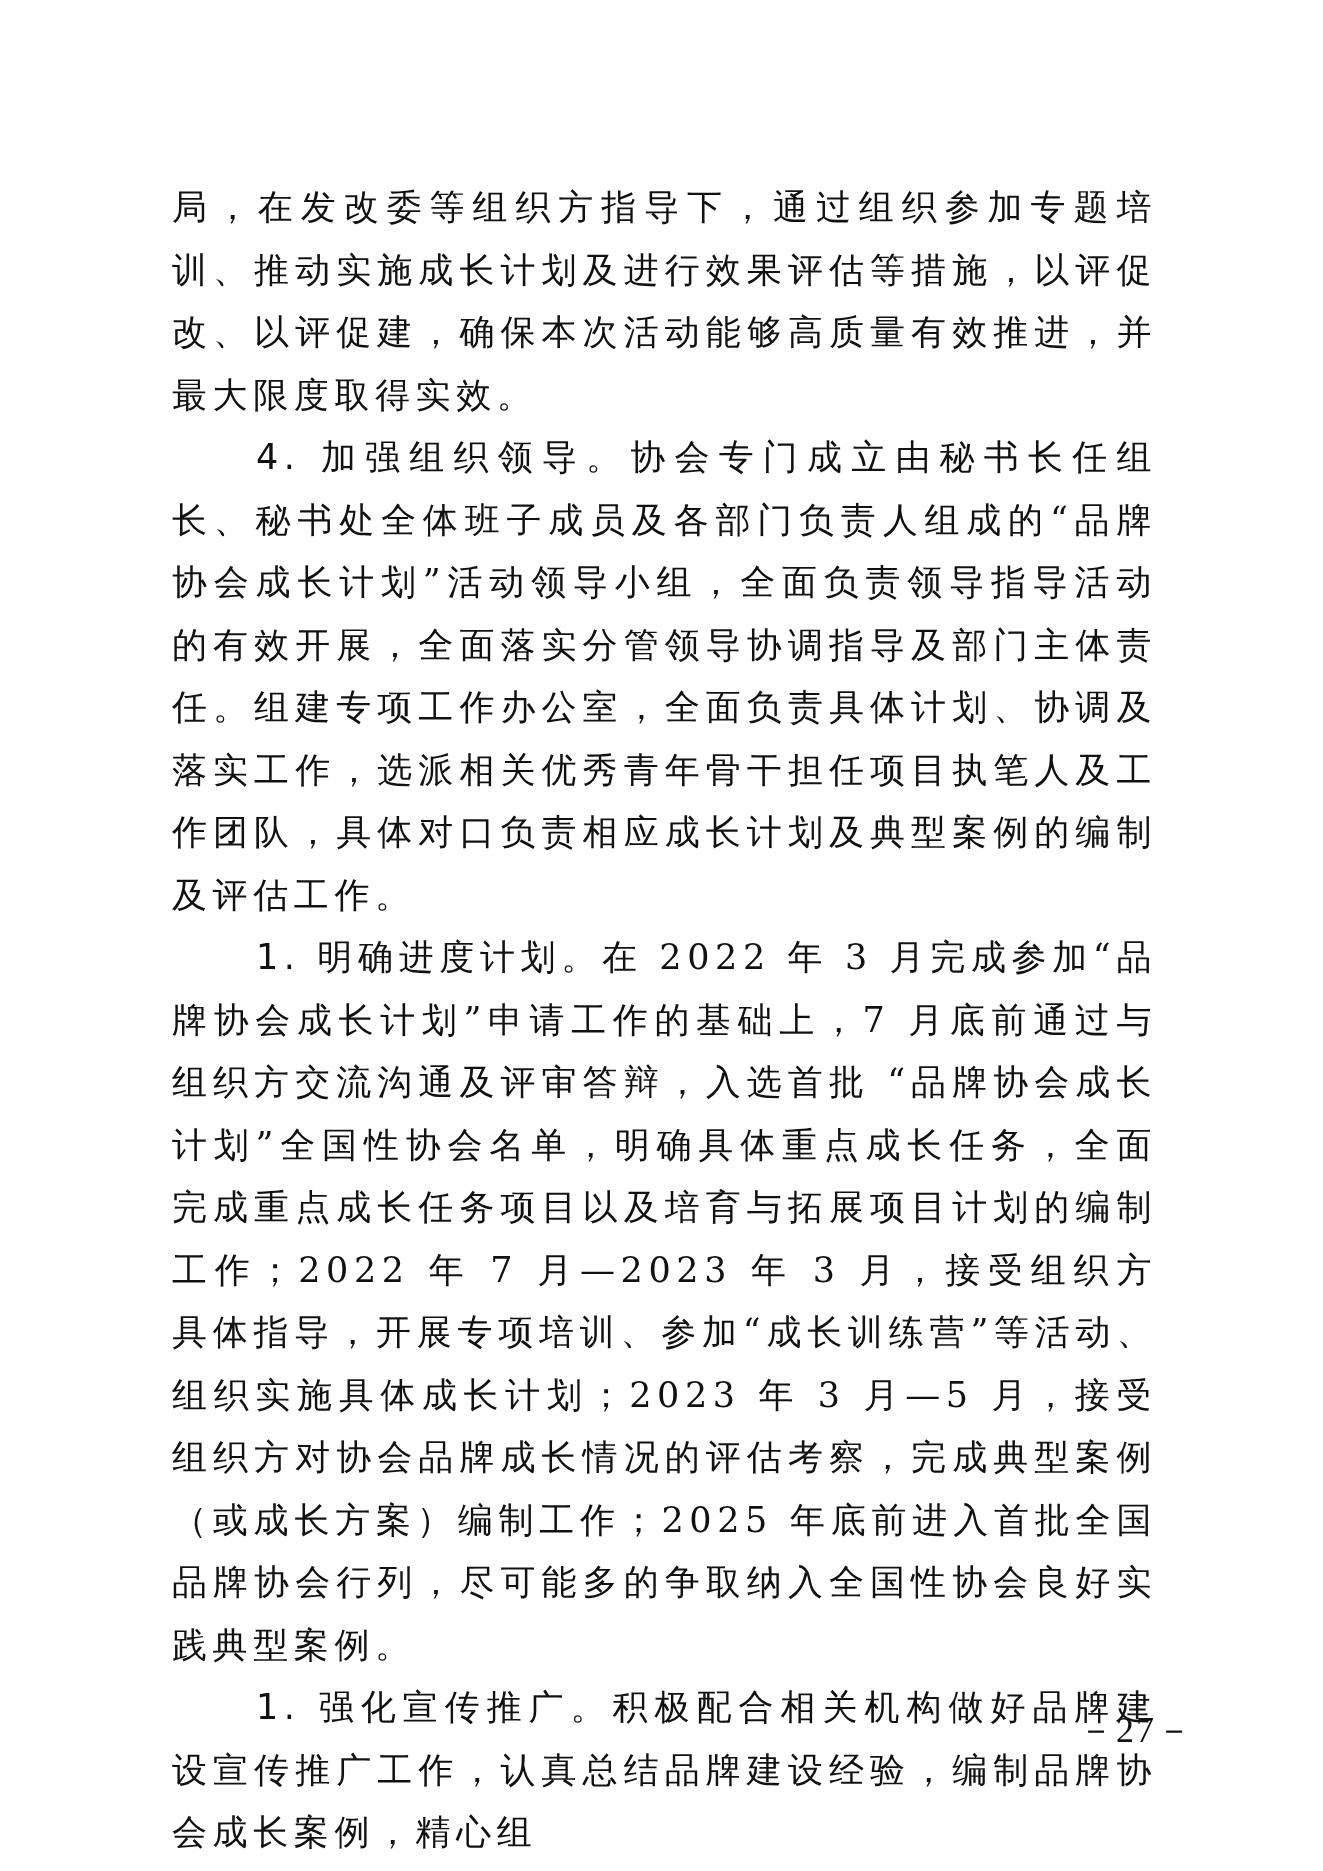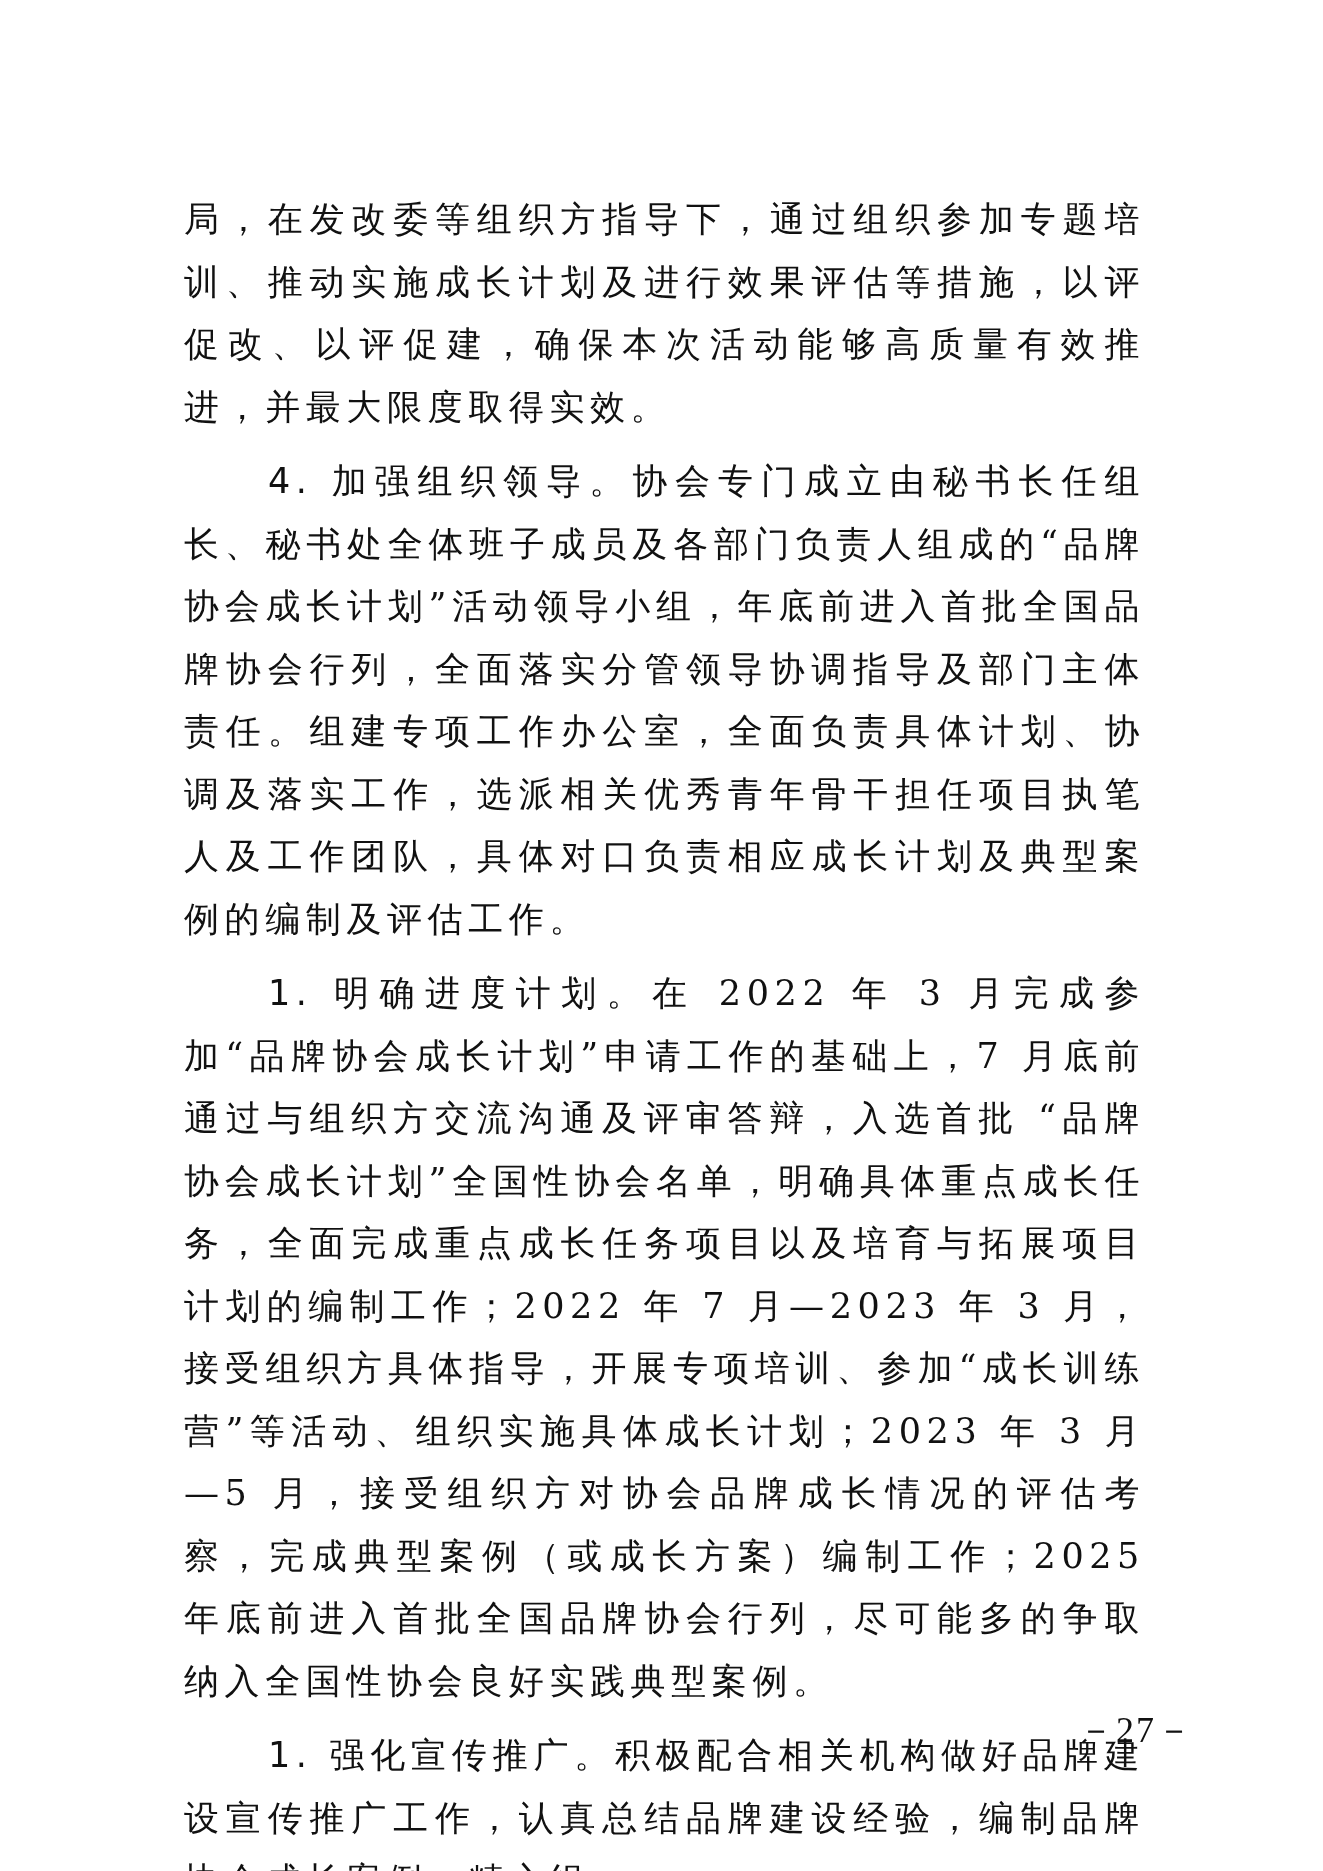--- a/index.html
+++ b/index.html
@@ -9,42 +9,42 @@
     left: 172px;
     top: 176px;
     width: 985px;
     font-family: "DejaVu Serif", "Liberation Serif", serif;
     font-size: 35px;
     line-height: 62.5px;
     color: #111111;
     letter-spacing: 5.6px;
     text-align: justify;
   }
-  .para { margin: 12px; padding: 0; }
+  .para { margin: 0; padding: 0; }
   .para.indent { text-indent: 84px; }
   .lead { font-family: "DejaVu Sans", "Liberation Sans", sans-serif; }
   .page-number {
     position: absolute;
     left: 1078px;
     top: 1706px;
     font-family: Liberation Serif, serif;
     font-size: 36px;
     color: #111111;
     letter-spacing: 2px;
   }
 </style>
 </head>
 <body>
 
 <div class="page">
   <p class="para">
     <span>局，在发改委等组织方指导下，通过组织参加专题培训、推动实施成长计划及进行效果评估等措施，以评促改、以评促建，确保本次活动能够高质量有效推进，并最大限度取得实效。</span>
   </p>
   <p class="para indent">
-    <span class="lead">4. 加强组织领导。</span><span>协会专门成立由秘书长任组长、秘书处全体班子成员及各部门负责人组成的“品牌协会成长计划”活动领导小组，年底前进入首批全国品牌协会行列，全面落实分管领导协调指导及部门主体责任。组建专项工作办公室，全面负责具体计划、协调及落实工作，选派相关优秀青年骨干担任项目执笔人及工作团队，具体对口负责相应成长计划及典型案例的编制及评估工作。</span>
+    <span class="lead">4. 加强组织领导。</span><span>协会专门成立由秘书长任组长、秘书处全体班子成员及各部门负责人组成的“品牌协会成长计划”活动领导小组，全面负责领导指导活动的有效开展，全面落实分管领导协调指导及部门主体责任。组建专项工作办公室，全面负责具体计划、协调及落实工作，选派相关优秀青年骨干担任项目执笔人及工作团队，具体对口负责相应成长计划及典型案例的编制及评估工作。</span>
   </p>
   <p class="para indent">
     <span class="lead">1. 明确进度计划。</span><span>在 2022 年 3 月完成参加“品牌协会成长计划”申请工作的基础上，7 月底前通过与组织方交流沟通及评审答辩，入选首批 “品牌协会成长计划”全国性协会名单，明确具体重点成长任务，全面完成重点成长任务项目以及培育与拓展项目计划的编制工作；2022 年 7 月—2023 年 3 月，接受组织方具体指导，开展专项培训、参加“成长训练营”等活动、组织实施具体成长计划；2023 年 3 月—5 月，接受组织方对协会品牌成长情况的评估考察，完成典型案例（或成长方案）编制工作；2025 年底前进入首批全国品牌协会行列，尽可能多的争取纳入全国性协会良好实践典型案例。</span>
   </p>
   <p class="para indent">
     <span class="lead">1. 强化宣传推广。</span><span>积极配合相关机构做好品牌建设宣传推广工作，认真总结品牌建设经验，编制品牌协会成长案例，精心组</span>
   </p>
 </div>
 
 <div class="page-number">－27－</div>

